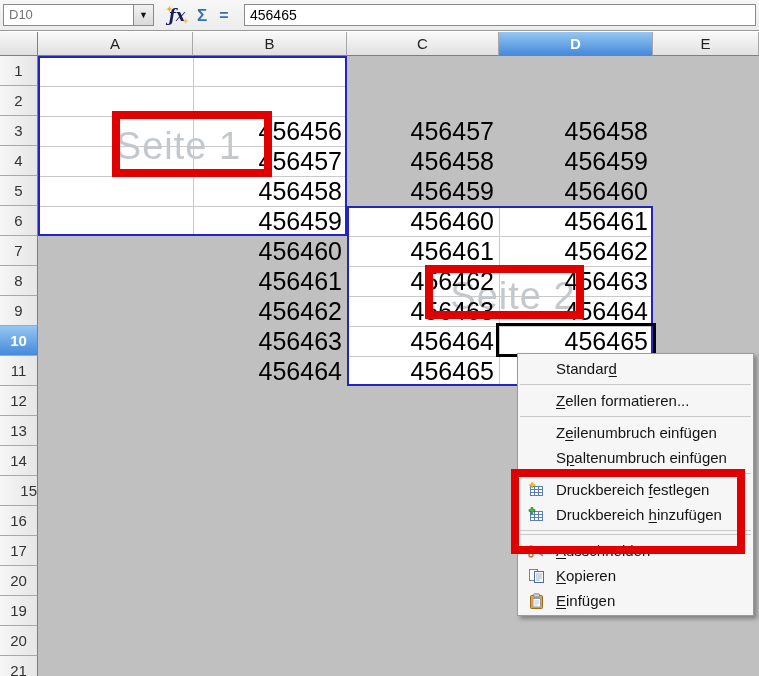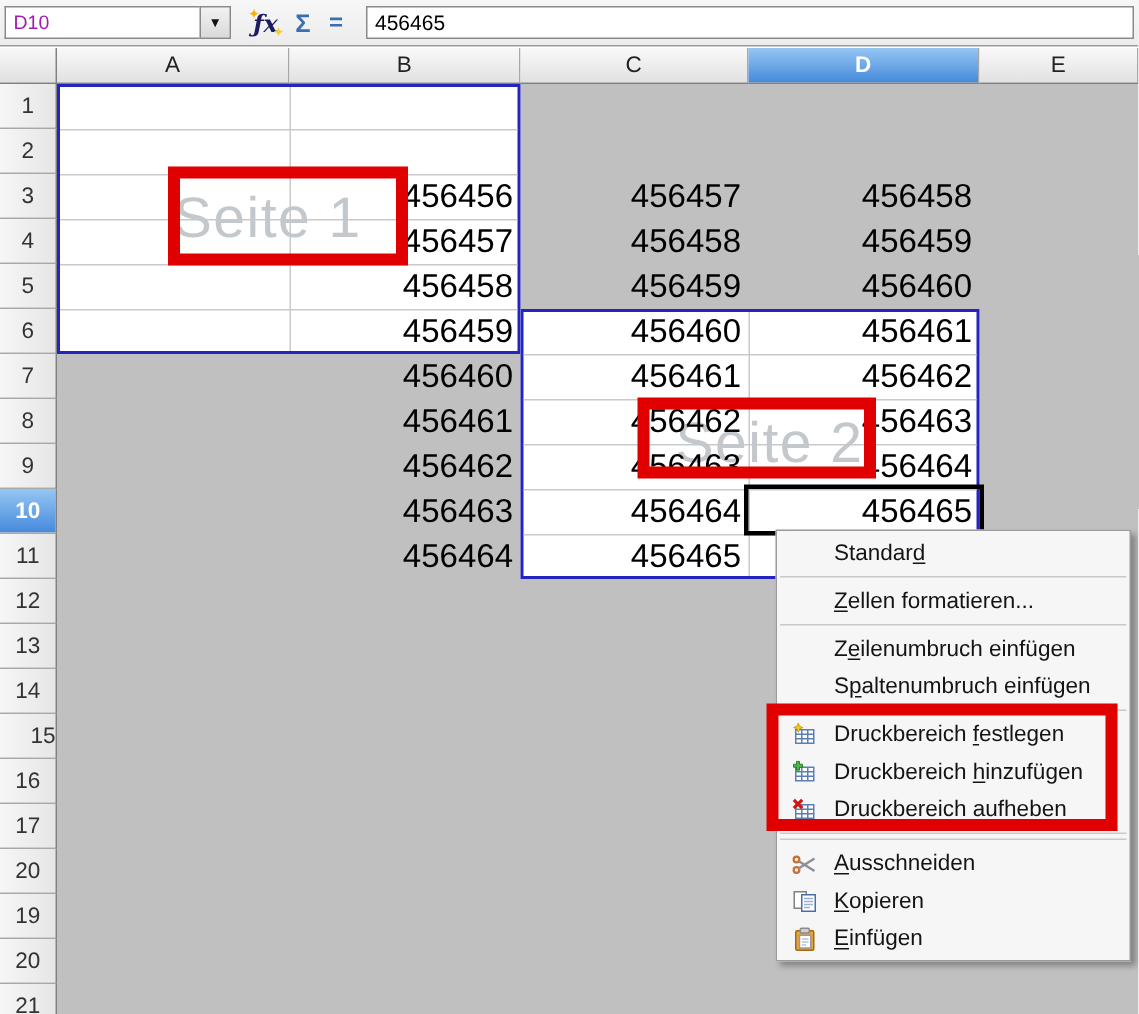--- a/index.html
+++ b/index.html
@@ -10,21 +10,21 @@
   }
   
   .formula-bar{
     position:absolute;left:0;top:0;width:759px;height:31px;
     background:linear-gradient(#f7f7f7,#ececec);
     border-bottom:1px solid #9a9a9a;box-sizing:border-box;
   }
   .name-box{
     position:absolute;left:3px;top:4px;width:130px;height:22px;
     background:#fff;border:1px solid #8a8a8a;border-right:none;box-sizing:border-box;
-    font-size:13px;line-height:20px;padding-left:5px;color:#a21caf;
+    font-size:13px;line-height:20px;padding-left:5px;color:#737373;
   }
   .name-dd{
     position:absolute;left:133px;top:4px;width:21px;height:22px;box-sizing:border-box;
     background:linear-gradient(#f2f2f2,#d9d9d9);border:1px solid #8a8a8a;
     display:flex;align-items:center;justify-content:center;font-size:9px;color:#111;
   }
   .fbtn{position:absolute;top:5px;height:21px;display:flex;align-items:center;justify-content:center;}
   .fx-icon{left:165px;width:24px;font-family:"DejaVu Serif",serif;font-style:italic;
     font-weight:bold;font-size:16px;color:#1b1b5e;}
   .fx-icon .spark{position:absolute;font-size:8px;color:#f4b400;font-style:normal;}
@@ -66,21 +66,21 @@
   .pr2{left:309px;top:150px;width:306px;height:180px;}
   .gl{position:absolute;background:#c9c9c9;}
   .watermark{
     position:absolute;display:flex;align-items:center;justify-content:center;
     font-size:38px;color:#c3c8cd;letter-spacing:1px;pointer-events:none;
   }
   .wm1{left:0;top:0;width:281px;height:180px;}
   .wm2{left:327px;top:150px;width:296px;height:180px;}
   .cellv{
     position:absolute;height:30px;line-height:30px;text-align:right;
-    font-size:22px;color:#000;
+    font-size:25px;color:#000;
   }
   .sel-border{
     position:absolute;left:458px;top:267px;width:160px;height:34px;
     border:3px solid #000;box-sizing:border-box;z-index:10;
   }
   
   .ann{position:absolute;border:8px solid #e00000;box-sizing:border-box;z-index:40;}
   .ann1{left:112px;top:111px;width:160px;height:66px;}
   .ann2{left:425px;top:265px;width:159px;height:54px;}
   .ann3{left:511px;top:469px;width:234px;height:85px;z-index:60;}
@@ -234,30 +234,20 @@
       <div class="menu-item">
         <span class="menu-icon">
           <svg width="17" height="16" viewBox="0 0 17 16">
             <rect x="2.5" y="4.5" width="12" height="9" fill="#fff" stroke="#5a7fb4"></rect>
             <path d="M2.5 7.5h12M2.5 10.5h12M6.5 4.5v9M10.5 4.5v9" stroke="#5a7fb4" fill="none"></path>
             <path d="M3 0.5h2v2h2v2H5v2H3v-2H1v-2h2z" fill="#4db34d" stroke="#1e7a1e" stroke-width="0.6"></path>
           </svg>
         </span>
         <span class="menu-label">Druckbereich <u>h</u>inzufügen</span>
       </div>
-      <div class="menu-item">
-        <span class="menu-icon">
-          <svg width="17" height="16" viewBox="0 0 17 16">
-            <rect x="2.5" y="4.5" width="12" height="9" fill="#fff" stroke="#5a7fb4"></rect>
-            <path d="M2.5 7.5h12M2.5 10.5h12M6.5 4.5v9M10.5 4.5v9" stroke="#5a7fb4" fill="none"></path>
-            <path d="M1.2 1.2l5.6 5.6M6.8 1.2L1.2 6.8" stroke="#d41414" stroke-width="2.1"></path>
-          </svg>
-        </span>
-        <span class="menu-label">Druckbereich <u>a</u>ufheben</span>
-      </div>
       <div class="menu-sep"></div>
       <div class="menu-sep"></div>
       <div class="menu-item">
         <span class="menu-icon">
           <svg width="17" height="16" viewBox="0 0 17 16">
             <circle cx="3" cy="12" r="1.9" fill="none" stroke="#c87137" stroke-width="1.5"></circle>
             <circle cx="3" cy="5" r="1.9" fill="none" stroke="#c87137" stroke-width="1.5"></circle>
             <path d="M4.6 10.8L15 4.3M4.6 6.2L15 12.7" stroke="#8a8f98" stroke-width="1.6"></path>
           </svg>
         </span>

